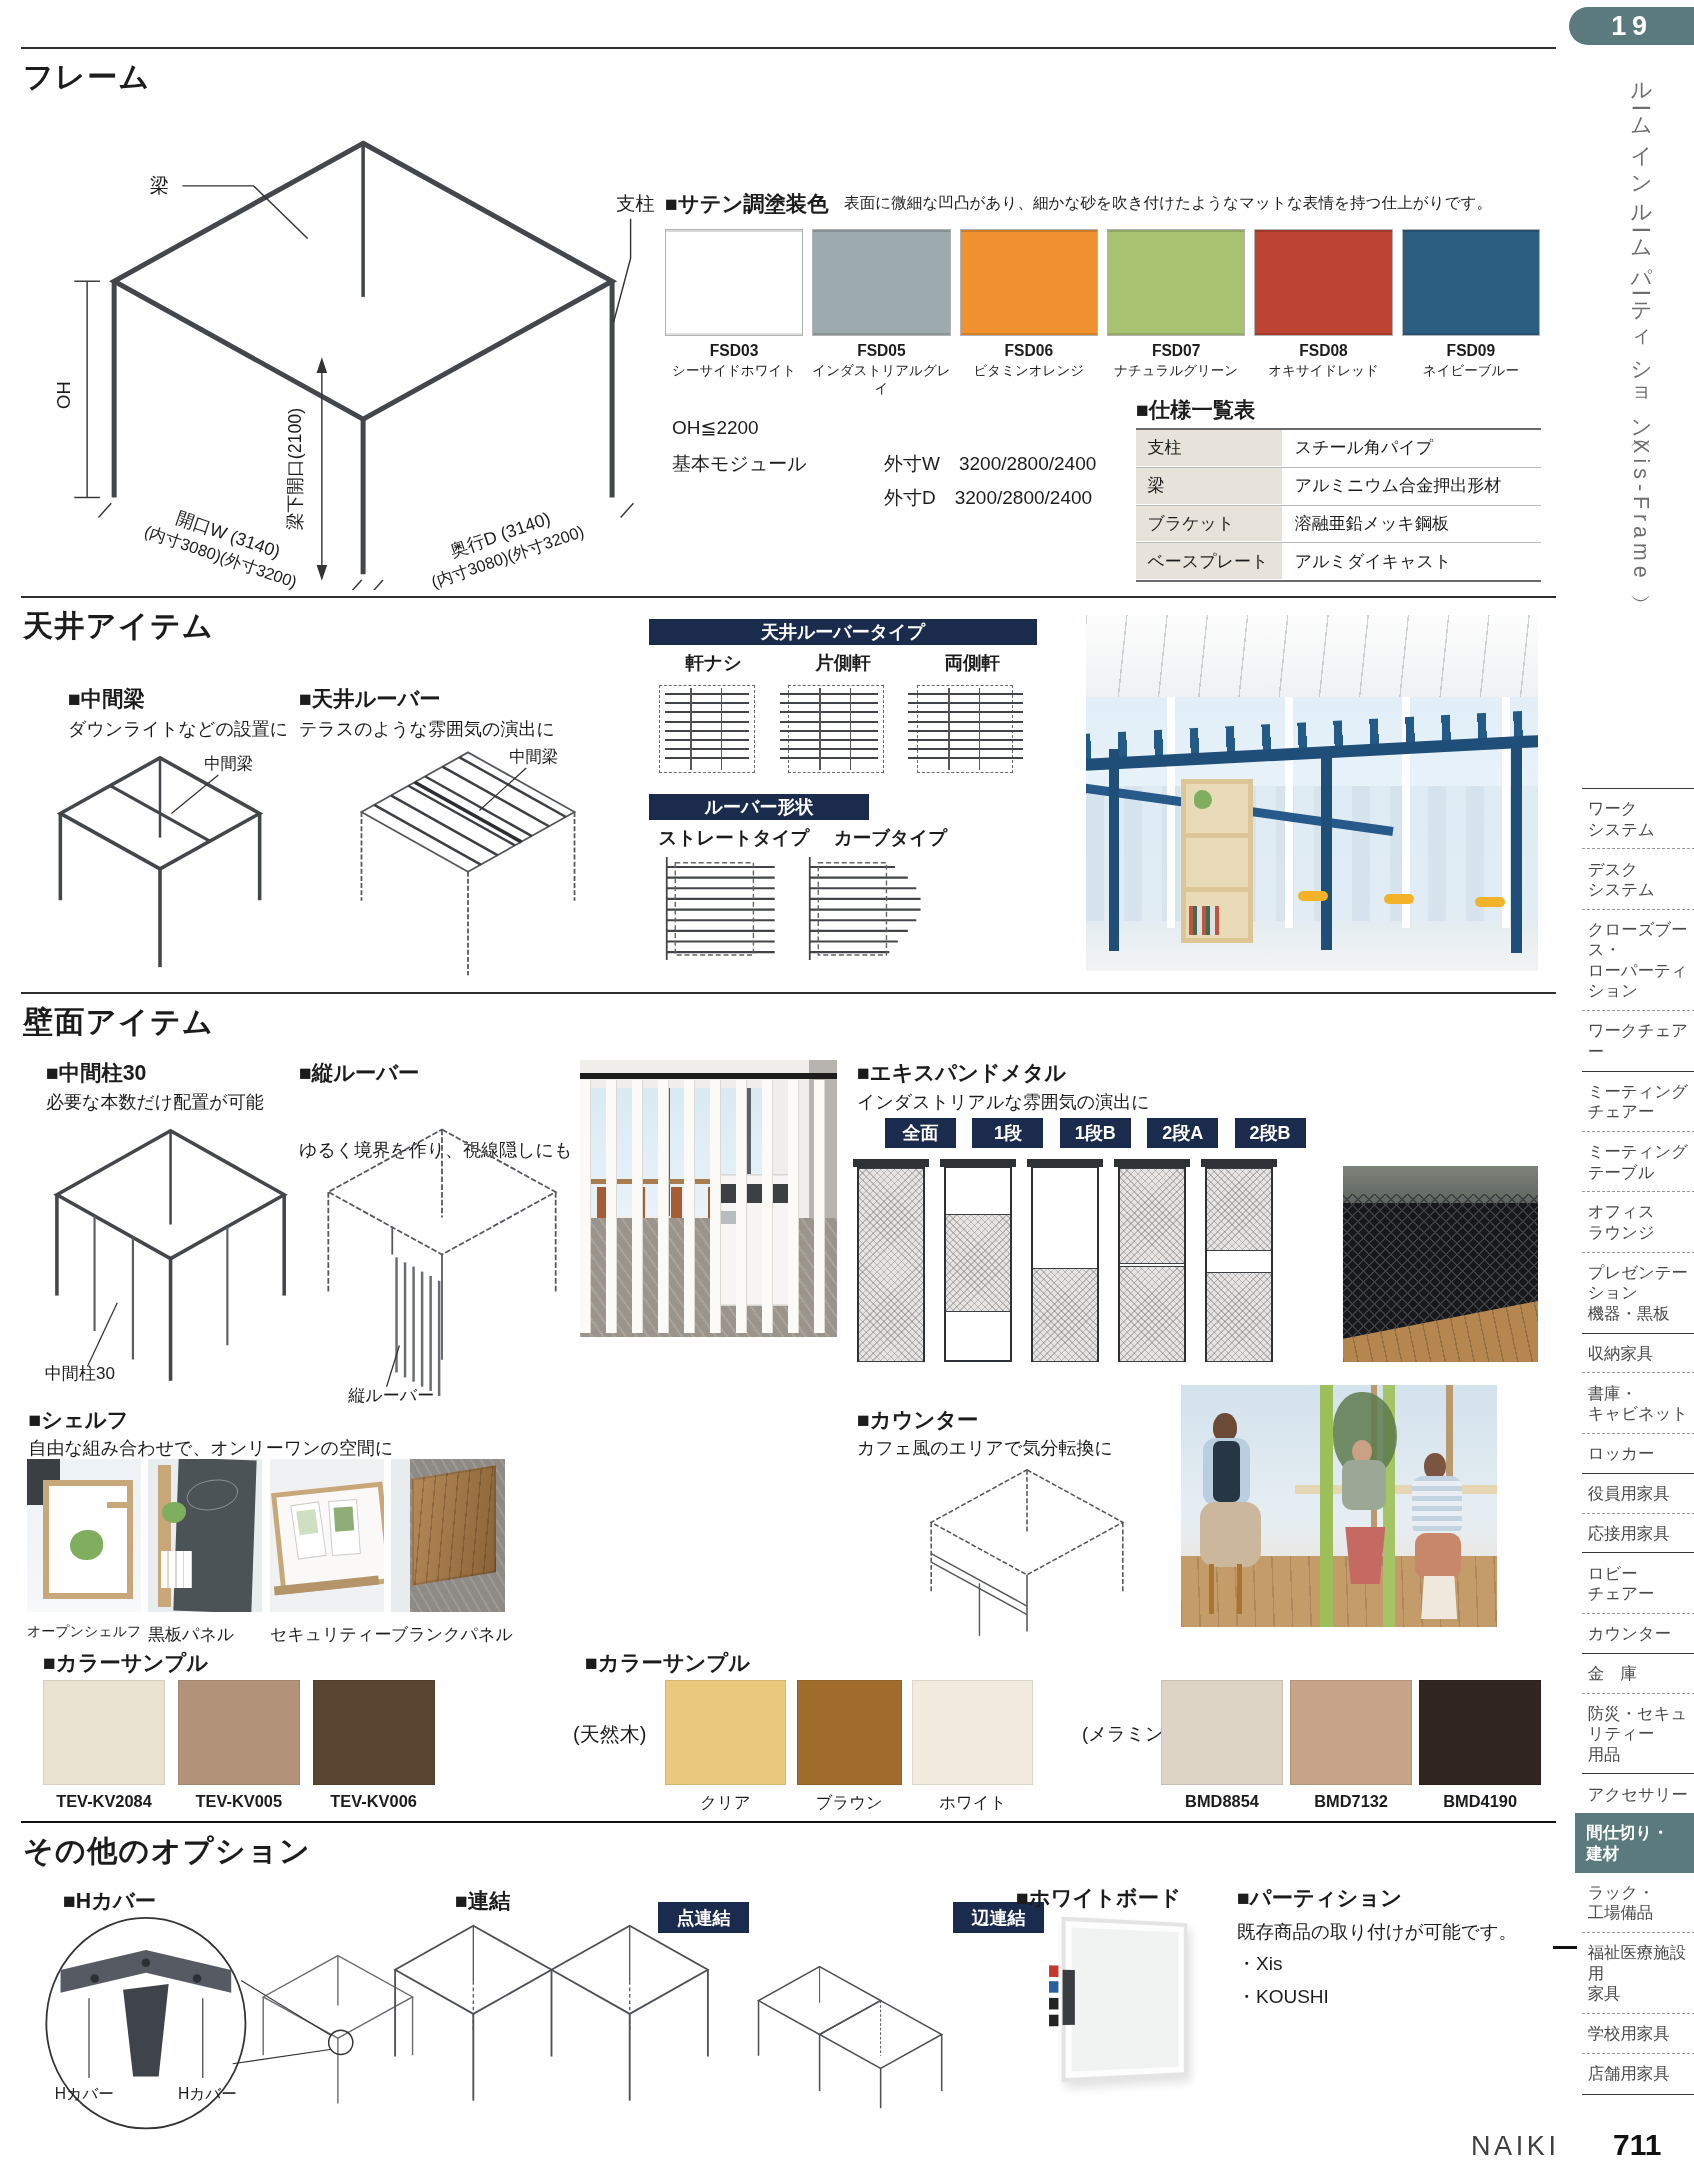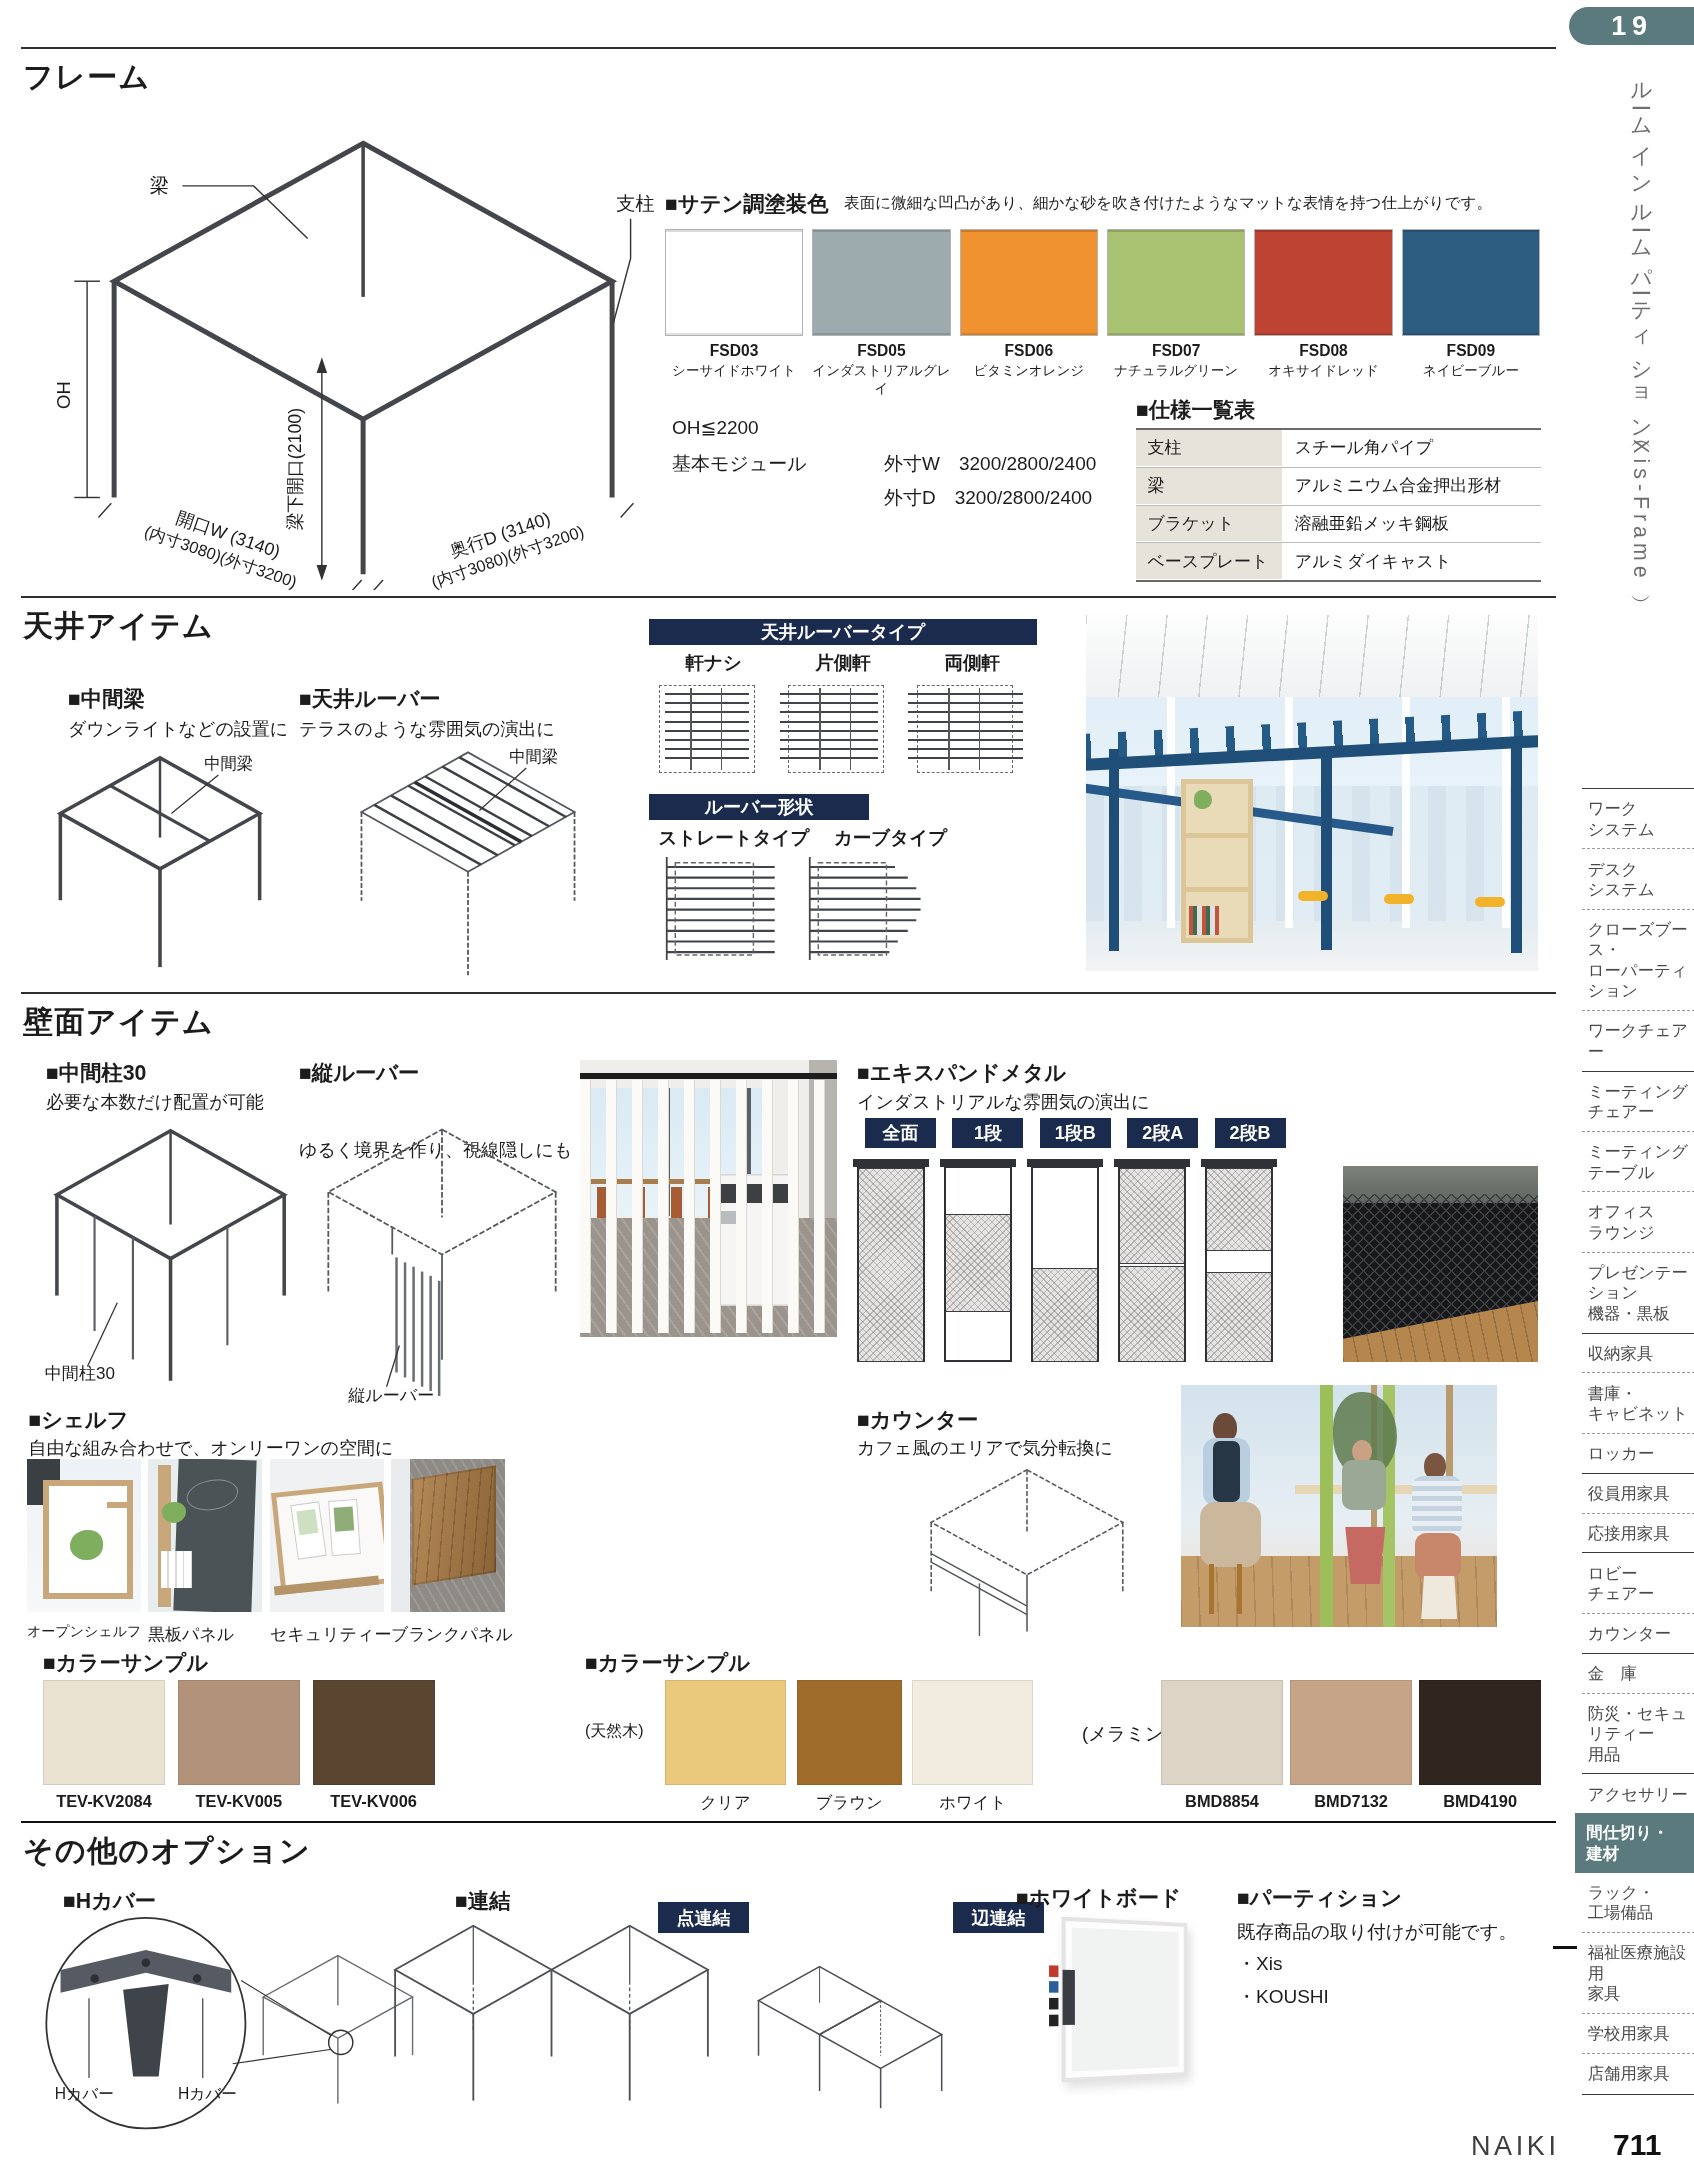--- a/index.html
+++ b/index.html
@@ -370,21 +370,21 @@
     <div class="ph" style="left:0;bottom:0;right:0;height:119px;background:repeating-linear-gradient(55deg,rgba(255,255,255,.14) 0 2.1px,transparent 2.1px 9.2px);"></div>
     <div class="ph" style="left:132px;top:114px;width:85px;height:132px;background:#f6f5f3;border-radius:2.8px;box-shadow:inset 0 0 0 1.4px #d8d6d2;">
       <div style="position:absolute;left:7.1px;top:10px;right:7.1px;height:18.5px;background:#3c4043;"></div>
       <div style="position:absolute;left:7.1px;top:37px;width:28.4px;height:12.8px;background:#b9bcbe;"></div>
     </div>
     <div class="ph" style="left:0;top:20px;right:0;bottom:4.3px;background:repeating-linear-gradient(90deg,#fbfaf7 0 10px,#dcd8d2 10px 11.4px,transparent 11.4px 26px);"></div>
   </div>
 
   <div class="abs h2" style="left:857px;top:1058px;">■エキスパンドメタル</div>
   <div class="abs desc" style="left:857px;top:1090px;">インダストリアルな雰囲気の演出に</div>
-  <div class="abs" style="left:865px;top:1118px;display:flex;gap:16.4px;text-align:right;">
+  <div class="abs" style="left:885px;top:1118px;display:flex;gap:16.4px;text-align:right;">
     <div class="navy chipbar" style="width:71px;height:30px;">全面</div>
     <div class="navy chipbar" style="width:71px;height:30px;">1段</div>
     <div class="navy chipbar" style="width:71px;height:30px;">1段B</div>
     <div class="navy chipbar" style="width:71px;height:30px;">2段A</div>
     <div class="navy chipbar" style="width:71px;height:30px;">2段B</div>
   </div>
   <div class="abs xrow" style="left:857px;top:1166px;">
     <div class="xpanel">
         <div class="cap"></div>
         <div class="mesh" style="top:0;height:100%;"></div>
@@ -513,21 +513,21 @@
       <div class="cschip grainV" style="background: rgb(178, 147, 121);"></div>
       <div class="cslabel">TEV-KV005</div>
     </div>
     <div class="cscell" style="width:122px;">
       <div class="cschip grainV" style="background: rgb(90, 69, 49);"></div>
       <div class="cslabel">TEV-KV006</div>
     </div>
   </div>
 
   <div class="abs h2" style="left:585px;top:1648px;">■カラーサンプル</div>
-  <div class="abs" style="left:585px;top:1721px;font-size:16px;">(天然木)</div>
+  <div class="abs" style="left:573px;top:1721px;font-size:20px;">(天然木)</div>
   <div class="abs csrow" style="left:665px;top:1680px;gap:10.7px;">
     <div class="cscell" style="width:121px;">
       <div class="cschip grainV" style="background: rgb(234, 200, 124);"></div>
       <div class="cslabel plain">クリア</div>
     </div>
     <div class="cscell" style="width:105px;">
       <div class="cschip grainV" style="background: rgb(160, 108, 44);"></div>
       <div class="cslabel plain">ブラウン</div>
     </div>
     <div class="cscell" style="width:121px;">

